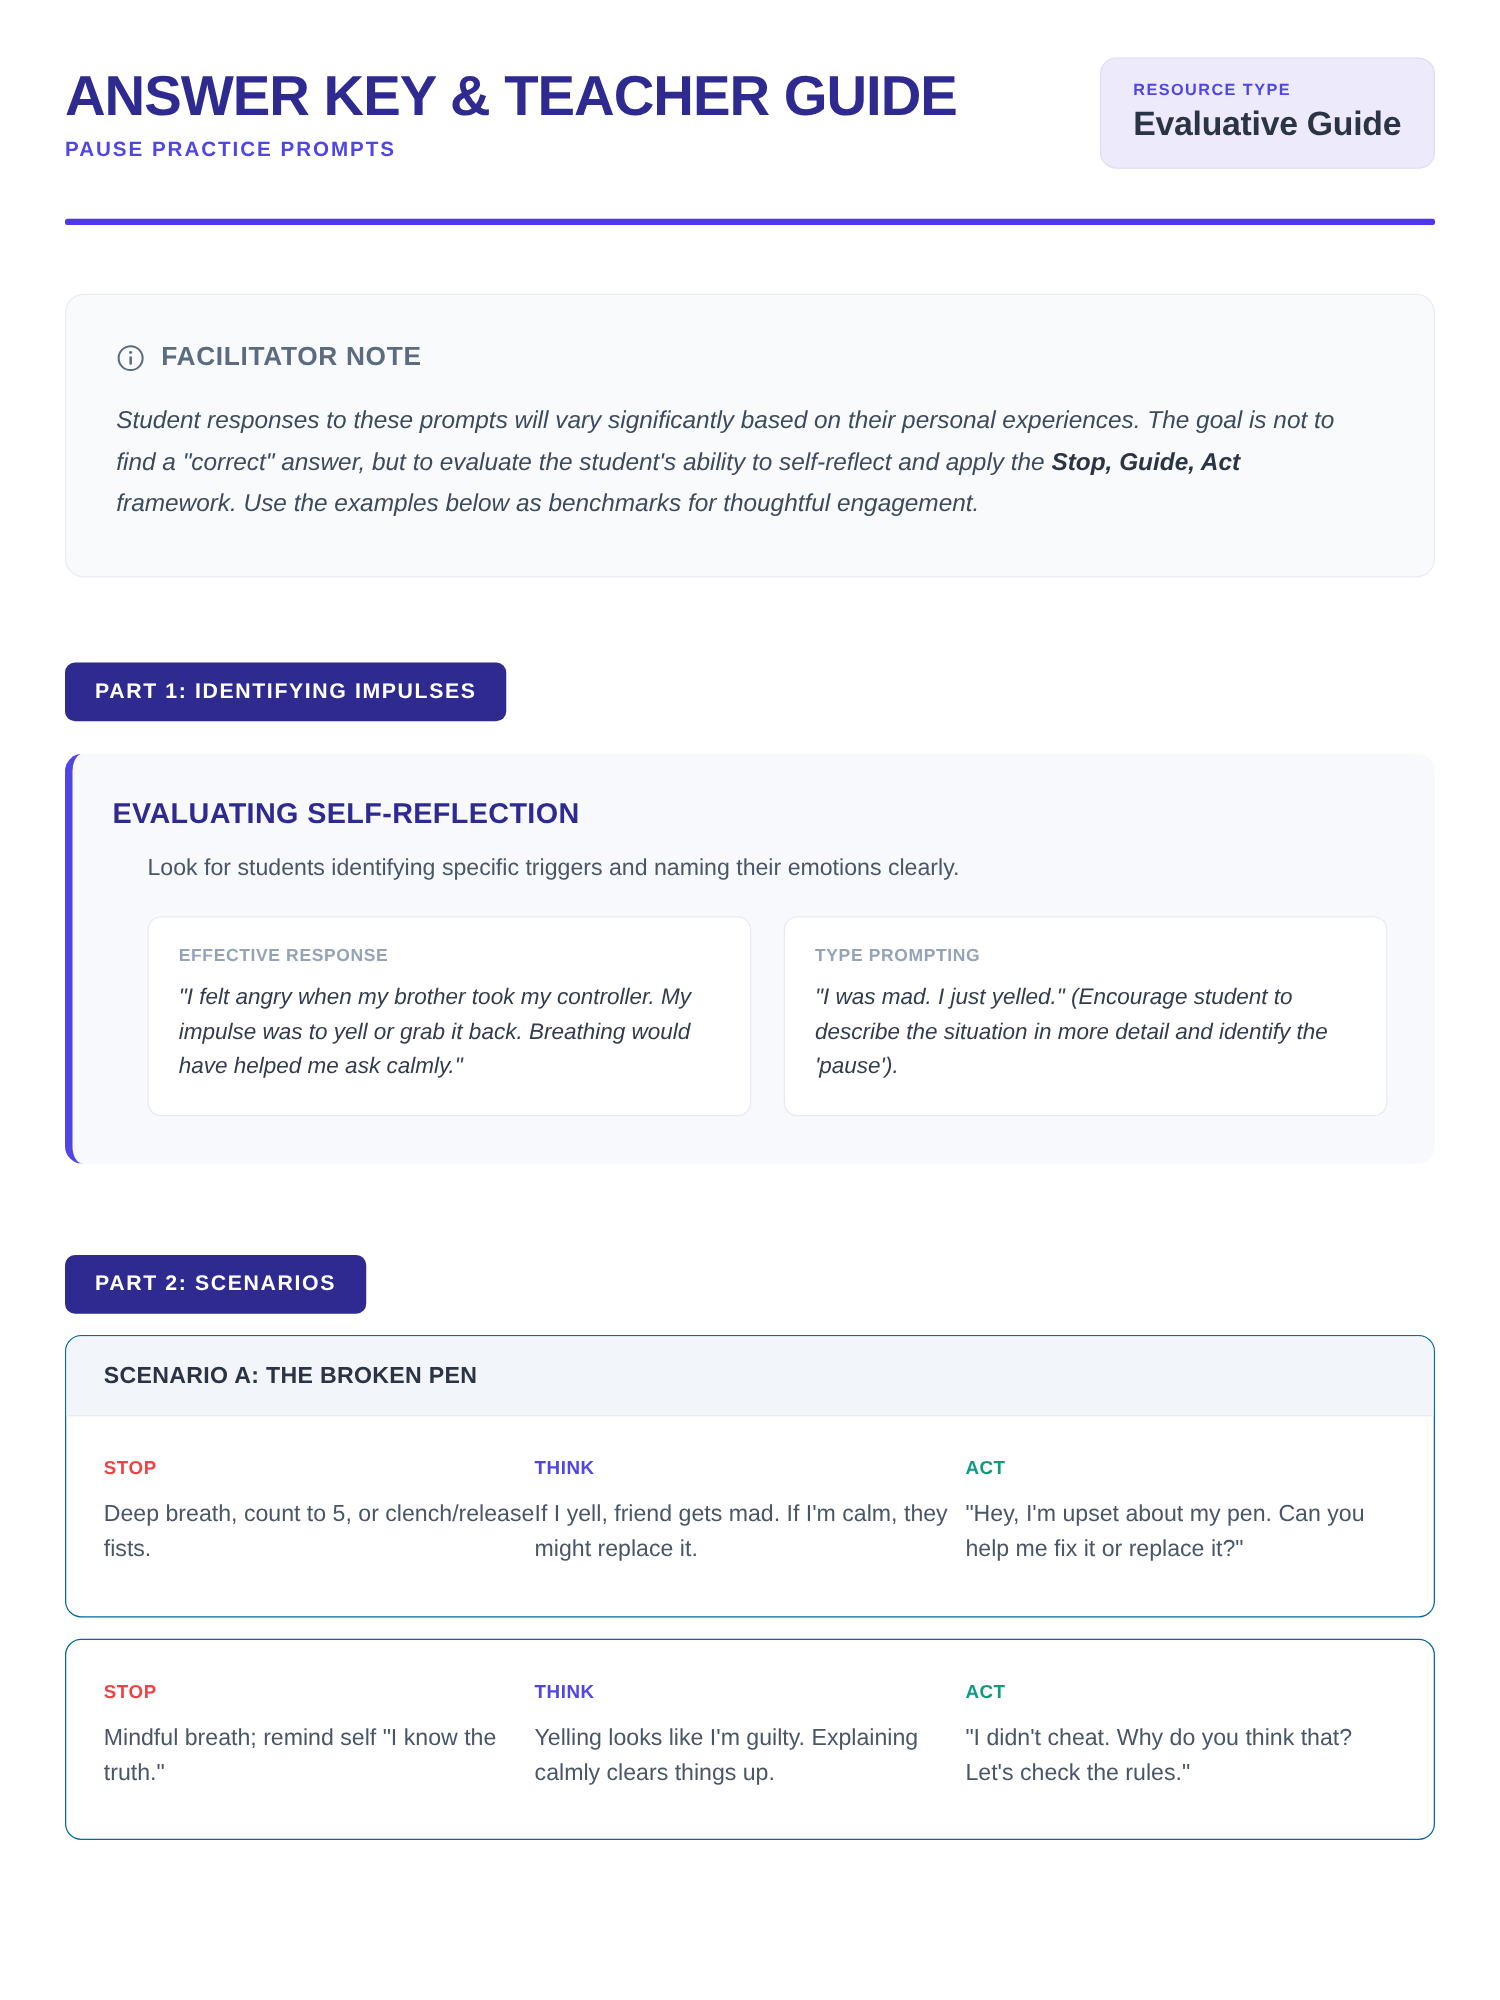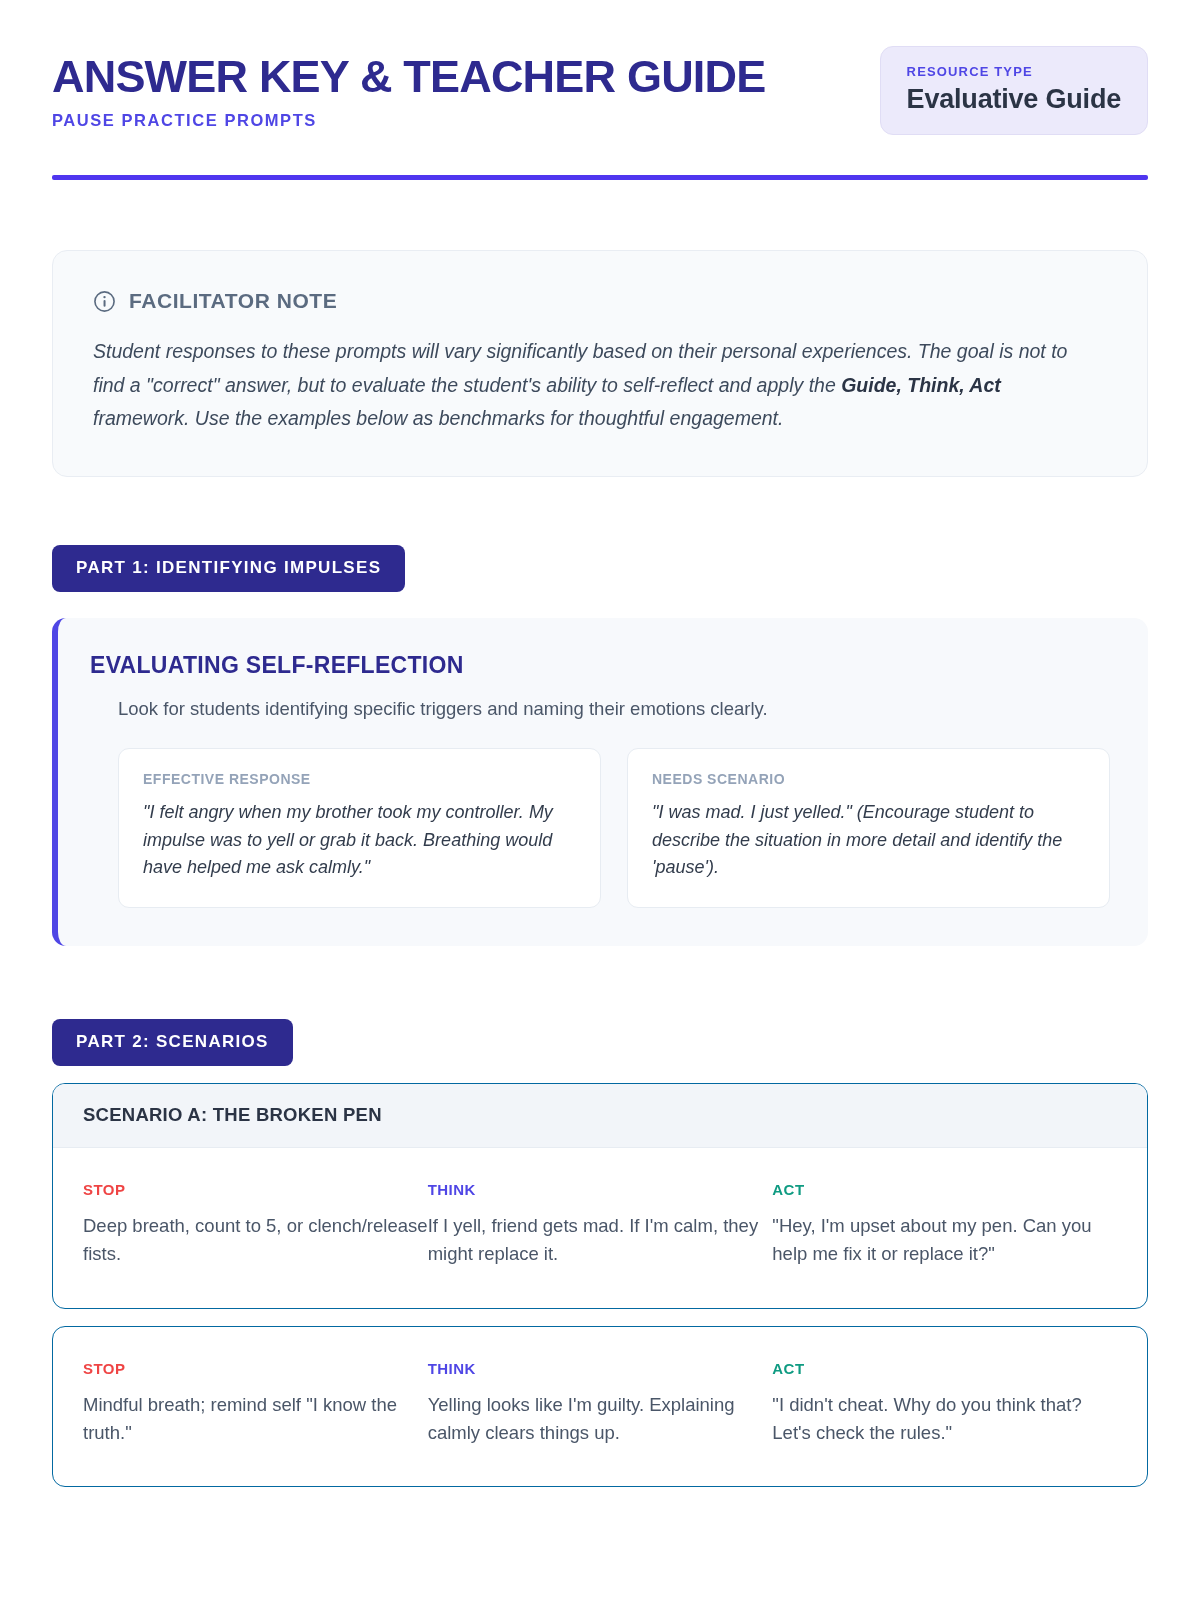--- a/index.html
+++ b/index.html
@@ -68,21 +68,21 @@
 
   .header-rule {
     margin-top: 40px;
     height: 5px;
     background: #4f36ef;
     border-radius: 2px;
   }
 
   
   .facilitator-note {
-    margin-top: 70px;
+    margin-top: 55px;
     background: #f8fafc;
     border: 1px solid #e9edf3;
     border-radius: 15px;
     padding: 38px 40px 40px 40px;
   }
   .fn-head {
     display: flex;
     align-items: center;
     gap: 13px;
   }
@@ -228,36 +228,36 @@
   
   <div class="facilitator-note">
     <div class="fn-head">
       <svg class="info-icon" viewBox="0 0 24 24">
         <circle cx="12" cy="12" r="10" fill="none" stroke="#5b6b80" stroke-width="1.7"></circle>
         <circle cx="12" cy="7.4" r="1.25" fill="#5b6b80"></circle>
         <rect x="11" y="10.4" width="2.1" height="7.1" rx="1.05" fill="#5b6b80"></rect>
       </svg>
       <div class="fn-title">FACILITATOR NOTE</div>
     </div>
-    <div class="fn-body"><span>Student responses to these prompts will vary significantly based on their personal experiences. The goal is not to find a "correct" answer, but to evaluate the student's ability to self-reflect and apply the </span><b>Guide, Think, Act</b><span> framework. Use the examples below as benchmarks for thoughtful engagement.</span></div>
+    <div class="fn-body"><span>Student responses to these prompts will vary significantly based on their personal experiences. The goal is not to find a "correct" answer, but to evaluate the student's ability to self-reflect and apply the </span><b>Stop, Guide, Act</b><span> framework. Use the examples below as benchmarks for thoughtful engagement.</span></div>
   </div>
 
   
   <div class="section-pill pill-part1">PART 1: IDENTIFYING IMPULSES</div>
 
   <div class="eval-card">
     <div class="eval-title">EVALUATING SELF-REFLECTION</div>
     <div class="eval-sub">Look for students identifying specific triggers and naming their emotions clearly.</div>
     <div class="eval-grid">
       <div class="eval-box">
         <div class="eval-box-label">EFFECTIVE RESPONSE</div>
         <div class="eval-box-text">"I felt angry when my brother took my controller. My impulse was to yell or grab it back. Breathing would have helped me ask calmly."</div>
       </div>
       <div class="eval-box">
-        <div class="eval-box-label">NEEDS SCENARIO</div>
+        <div class="eval-box-label">TYPE PROMPTING</div>
         <div class="eval-box-text">"I was mad. I just yelled." (Encourage student to describe the situation in more detail and identify the 'pause').</div>
       </div>
     </div>
   </div>
 
   
   <div class="section-pill pill-part2">PART 2: SCENARIOS</div>
 
   <div class="scenario-card">
     <div class="scenario-head">SCENARIO A: THE BROKEN PEN</div>

